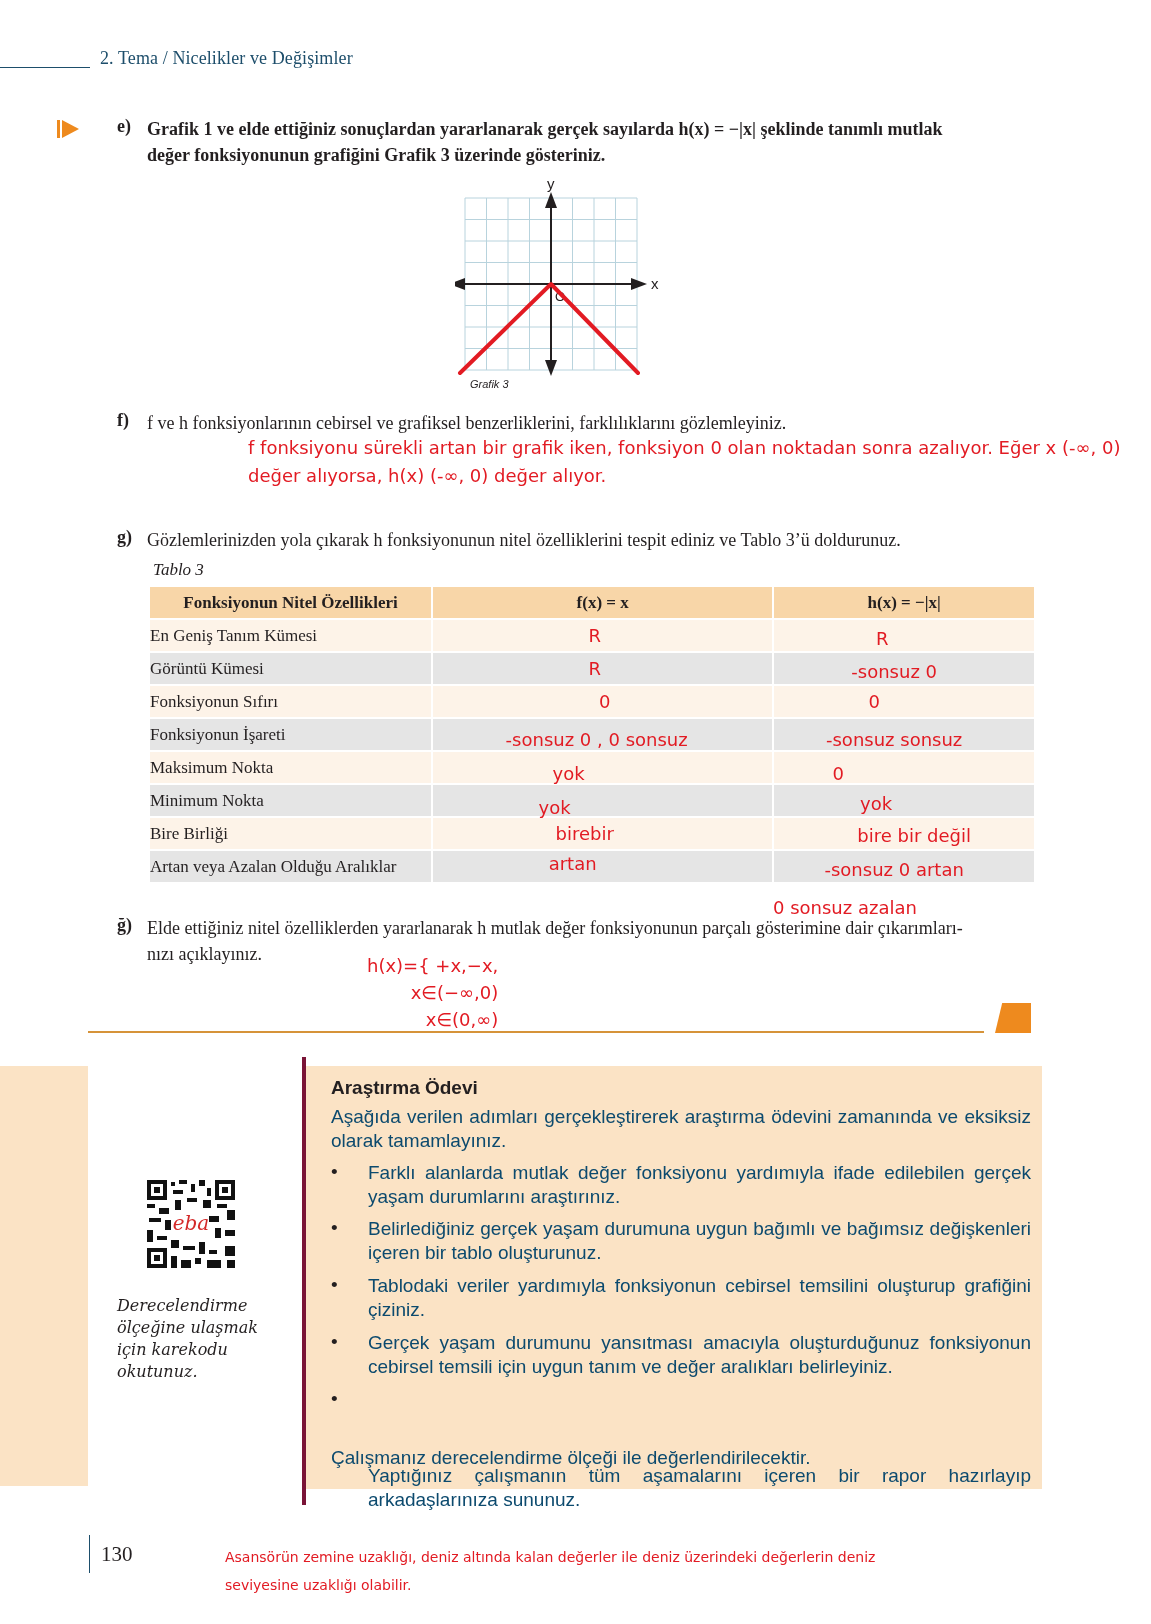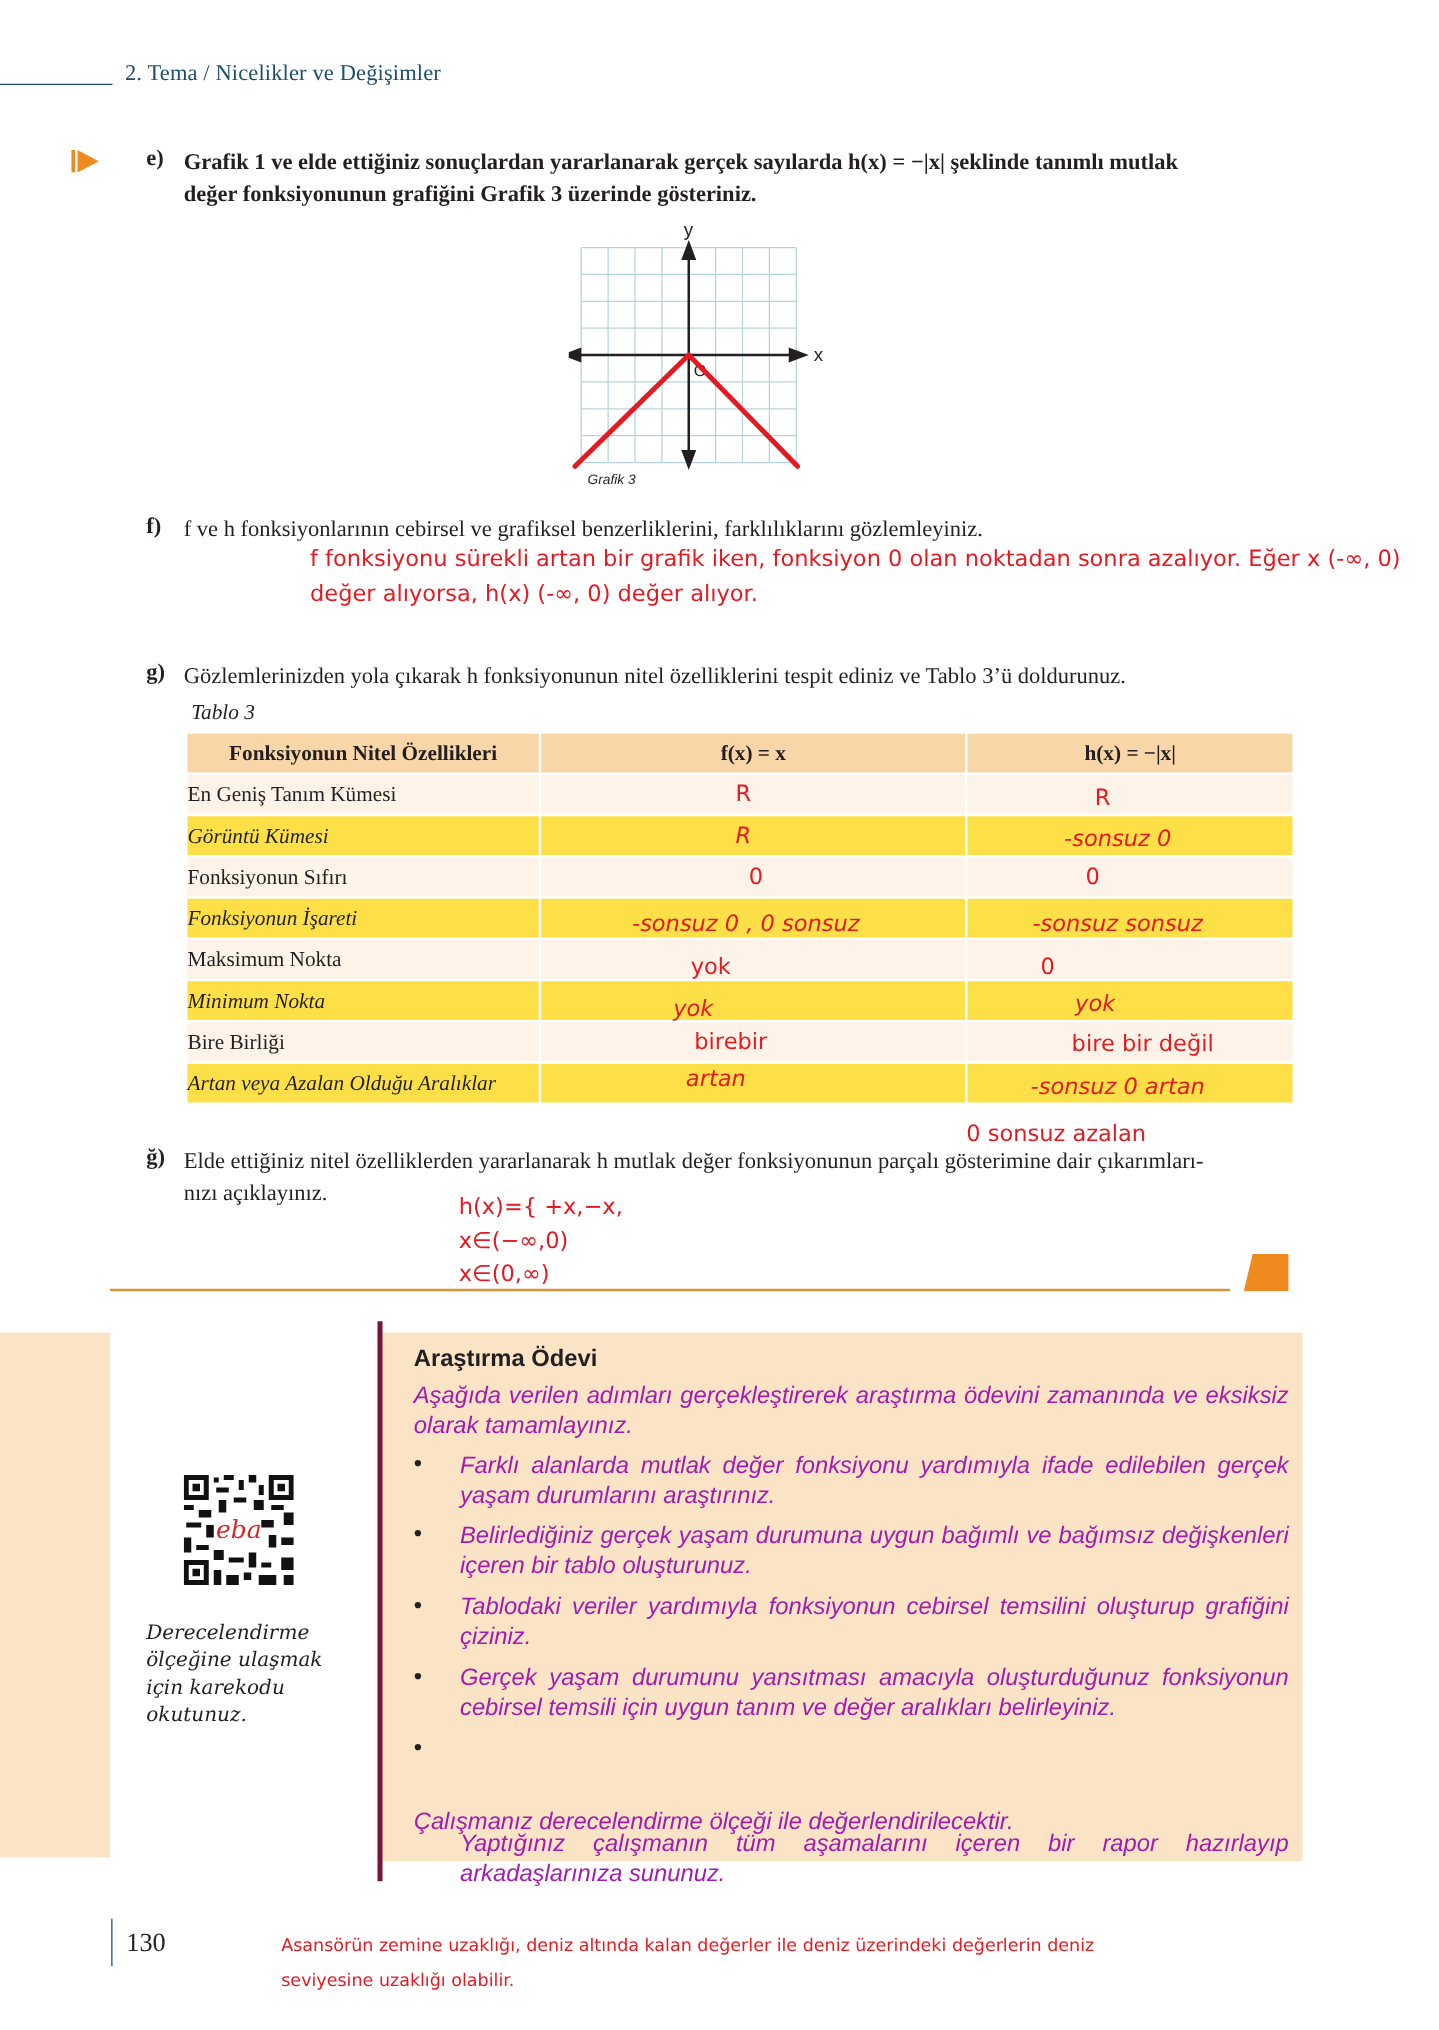--- a/index.html
+++ b/index.html
@@ -24,39 +24,39 @@
   
   #graph { left: 455px; top: 180px; width: 210px; height: 215px; }
   #graph-caption { left: 470px; top: 378px; font-size: 11px; font-style: italic; font-family: "Liberation Sans", sans-serif; }
 
   
   #tablo-caption { left: 153px; top: 560px; font-size: 17px; font-style: italic; }
   #props-table { left: 148px; top: 585px; width: 888px; border-collapse: separate; border-spacing: 2px 2px; }
   #props-table td, #props-table th { height: 31px; padding: 0 0; font-size: 17px; vertical-align: middle; }
   #props-table th { background: #f8d6a8; font-weight: bold; text-align: center; }
   #props-table tr.odd td { background: #fdf3e8; }
-  #props-table tr.even td { background: #fde047; font-style: italic; }
+  #props-table tr.even td { background: #e5e5e5; }
   #props-table td.label { width: 281px; text-align: left; }
   #props-table td.val { text-align: center; position: relative; }
   .val span { font-family: "DejaVu Sans", sans-serif; color: #e21b23; font-size: 18px; position: relative; }
 
   
   #section-rule { left: 88px; top: 1031px; width: 896px; height: 2px; background: #d69339; }
   #corner-tab { left: 995px; top: 1003px; width: 36px; height: 30px; background: #ee8a1e; clip-path: polygon(20% 0, 100% 0, 100% 100%, 0 100%); }
 
   
   #side-panel { left: 0; top: 1066px; width: 88px; height: 420px; background: #fbe3c5; }
   #qr { left: 147px; top: 1180px; width: 88px; height: 88px; }
   #qr-caption { left: 117px; top: 1295px; width: 170px; font-size: 18px; font-style: italic; line-height: 22px; font-family: "DejaVu Serif", serif; font-size: 16px; }
 
   
   #research-bar { left: 302px; top: 1057px; width: 4px; height: 448px; background: #7a1437; }
   #research-box { left: 306px; top: 1066px; width: 736px; height: 423px; background: #fbe3c5; }
   #research-title { left: 331px; top: 1077px; font-size: 19px; font-weight: bold; }
-  .rb-text { font-size: 19px; line-height: 24px; color: #a21caf; font-family: "Liberation Sans", sans-serif; text-align: justify; font-style: italic; }
+  .rb-text { font-size: 19px; line-height: 24px; color: #0c4a6e; font-family: "Liberation Sans", sans-serif; text-align: justify; }
   .bullet { left: 331px; font-size: 19px; font-family: "Liberation Sans", sans-serif; }
 
   
   #page-rule { left: 89px; top: 1535px; width: 1px; height: 38px; background: #1d4e6b; }
   #page-number { left: 101px; top: 1542px; font-size: 21px; }
 </style>
 </head>
 <body>
 
 <div id="header-rule" class="abs"></div>
@@ -169,21 +169,21 @@
   </tr>
 </tbody>
   </table>
 <div class="abs hand" style="left:773px; top:897px; font-size:18px;">0 sonsuz azalan</div>
 
 <div class="abs q-label" style="left:117px; top:915px;">ğ)</div>
 <div class="abs q-text" style="left:147px; top:915px; width:890px;">
   <div>Elde ettiğiniz nitel özelliklerden yararlanarak h mutlak değer fonksiyonunun parçalı gösterimine dair çıkarımları-</div>
   <div>nızı açıklayınız.</div>
 </div>
-<div class="abs hand" style="left:367px; top:952px; font-size:18px; line-height:27px;">
+<div class="abs hand" style="left:367px; top:952px; font-size:18px; line-height:27px;text-align:right;">
   <div>h(x)={ +x,−x,</div>
   <div>x∈(−∞,0)</div>
   <div>x∈(0,∞)</div>
 </div>
 
 <div id="section-rule" class="abs"></div>
 <div id="corner-tab" class="abs"></div>
 
 <div id="side-panel" class="abs"></div>
 <svg id="qr" class="abs" viewBox="0 0 88 88">

